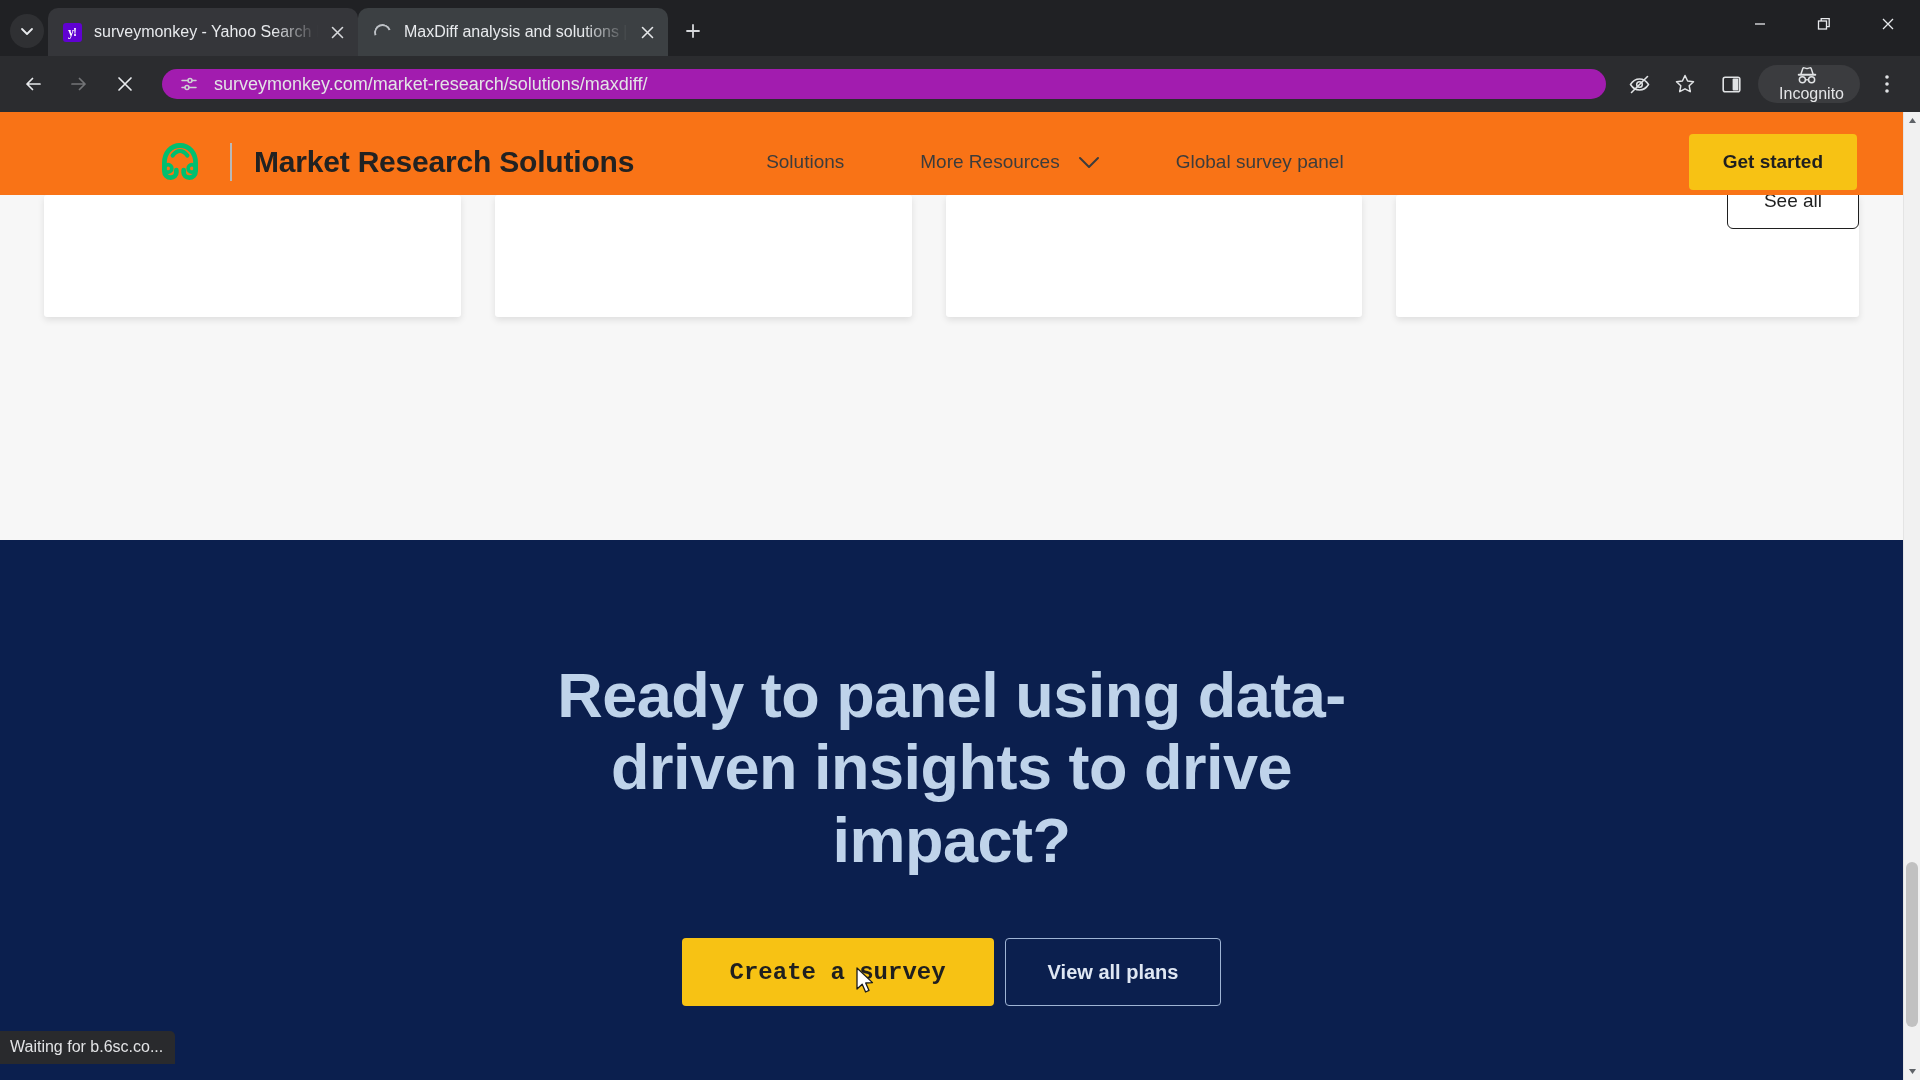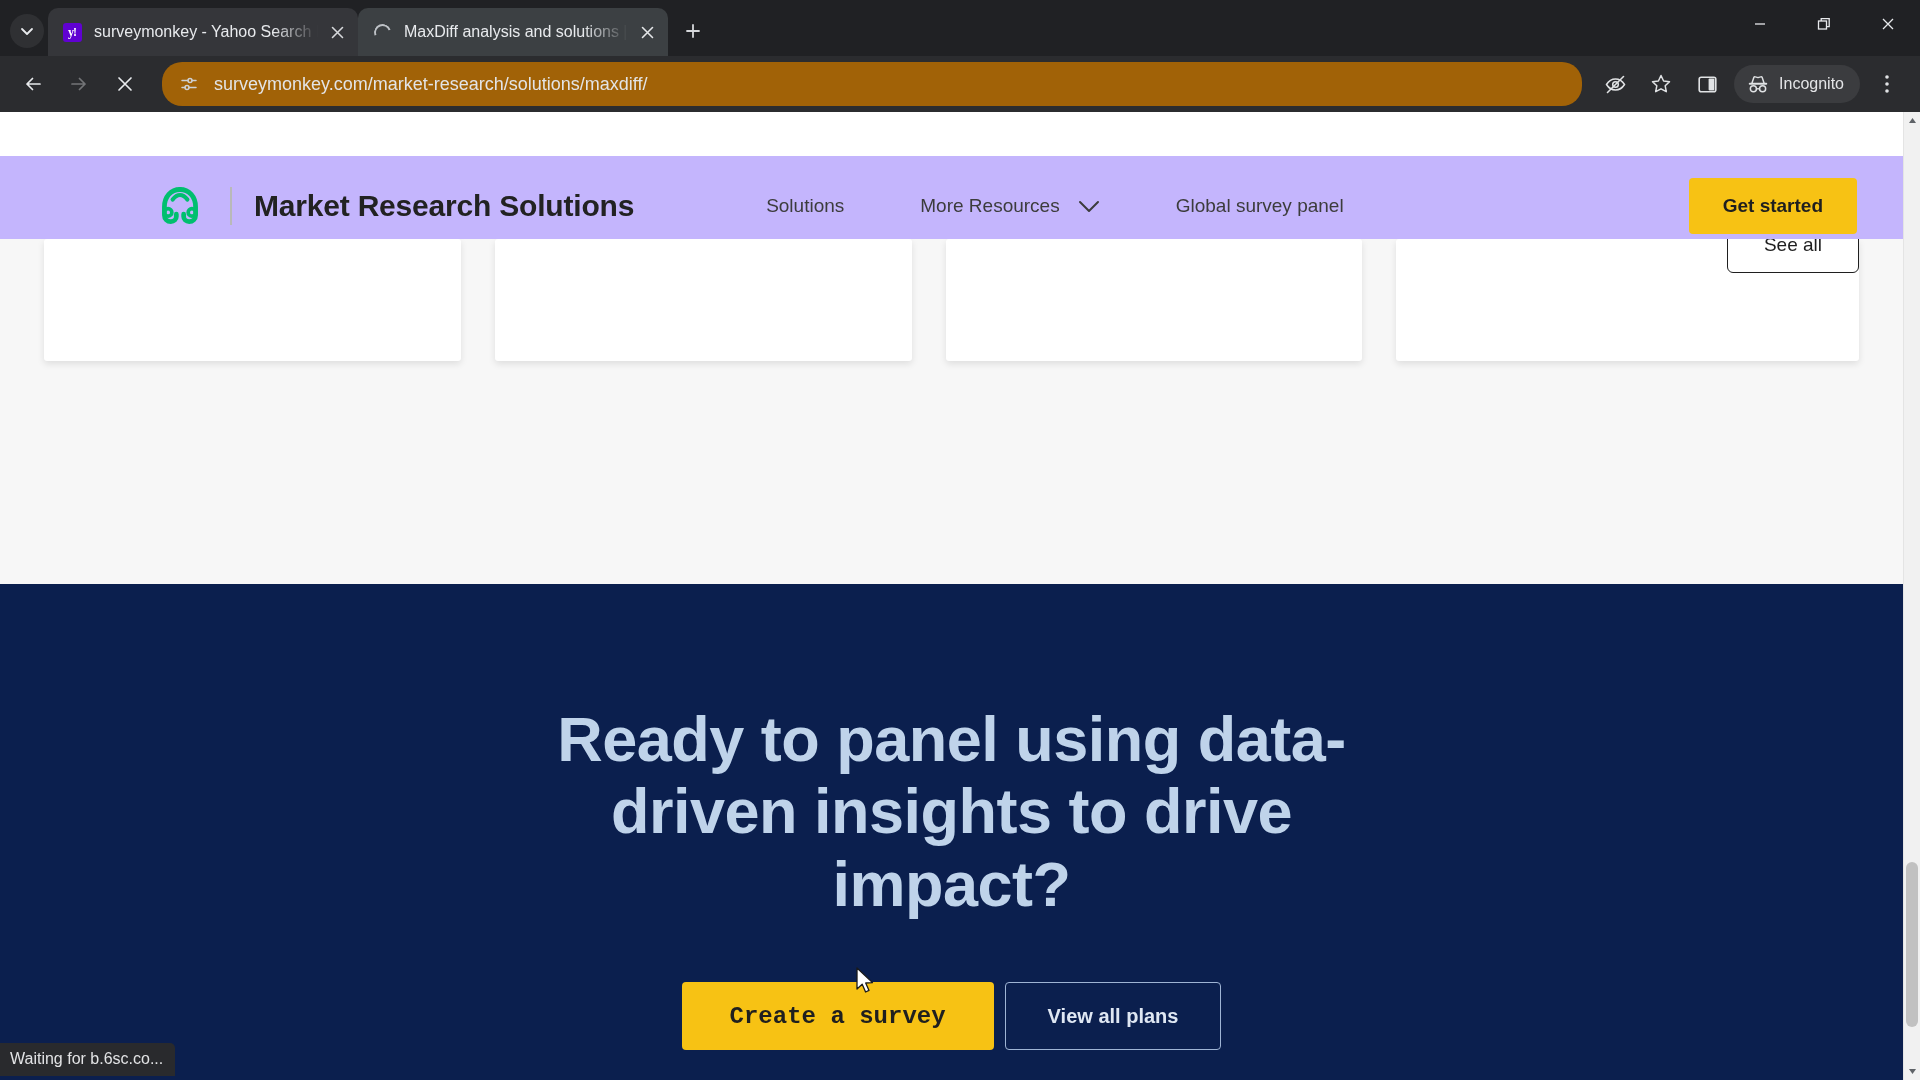--- a/index.html
+++ b/index.html
@@ -120,23 +120,23 @@
   .tb-icon {
     width: 38px; height: 38px;
     margin: 0 4px;
     border-radius: 50%;
     display: flex; align-items: center; justify-content: center;
     cursor: pointer;
   }
   .tb-icon.disabled { opacity: .38; cursor: default; }
   .omnibox {
     flex: 1;
-    height: 44px;
+    height: 30px;
     margin: 0 10px 0 14px;
-    background: #a16207;
+    background: #a21caf;
     border-radius: 20px;
     display: flex;
     align-items: center;
     padding: 0 14px;
     cursor: text;
   }
   .omni-lead {
     width: 26px; height: 26px;
     flex: none;
     margin-right: 12px;
@@ -152,20 +152,21 @@
   .omni-right { display: flex; align-items: center; }
   .incognito-pill {
     height: 38px;
     border-radius: 19px;
     background: #3b3c3f;
     display: flex;
     align-items: center;
     padding: 0 16px 0 12px;
     margin: 6px 4px;
     cursor: pointer;
+    flex-direction: column;
   }
   .incognito-pill span {
     color: #e3e4e6;
     font-size: 16px;
     margin-left: 9px;
     white-space: nowrap;
   }
 
   
   .viewport {
@@ -177,27 +178,26 @@
   .page {
     position: absolute;
     inset: 0 17px 0 0;
     overflow: hidden;
     background: #ffffff;
   }
 
   
   .site-header {
     height: 83px;
-    background: #c4b5fd;
+    background: #f97316;
     display: flex;
     align-items: center;
     padding: 17px 46px 0 152px;
     position: relative;
     z-index: 5;
-    margin-top: 44px;
   }
   .brand { display: flex; align-items: center; }
   .logo-sm { width: 56px; height: 44px; flex: none; }
   .brand-div {
     width: 2px; height: 38px;
     background: #b9b9b9;
     margin: 0 22px;
   }
   .brand-name {
     font-size: 30px;
@@ -339,21 +339,21 @@
     top: 750px;
     height: 165px;
     background: #c1c1c1;
     border-radius: 7px;
     cursor: pointer;
   }
 
   
   .status-bubble {
     position: absolute;
-    left: 0; bottom: 4px;
+    left: 0; bottom: 16px;
     background: #292a2d;
     color: #e2e3e5;
     font-size: 16px;
     padding: 7px 12px 8px 10px;
     border-top-right-radius: 5px;
     max-width: 640px;
     white-space: nowrap;
     z-index: 30;
   }
 

